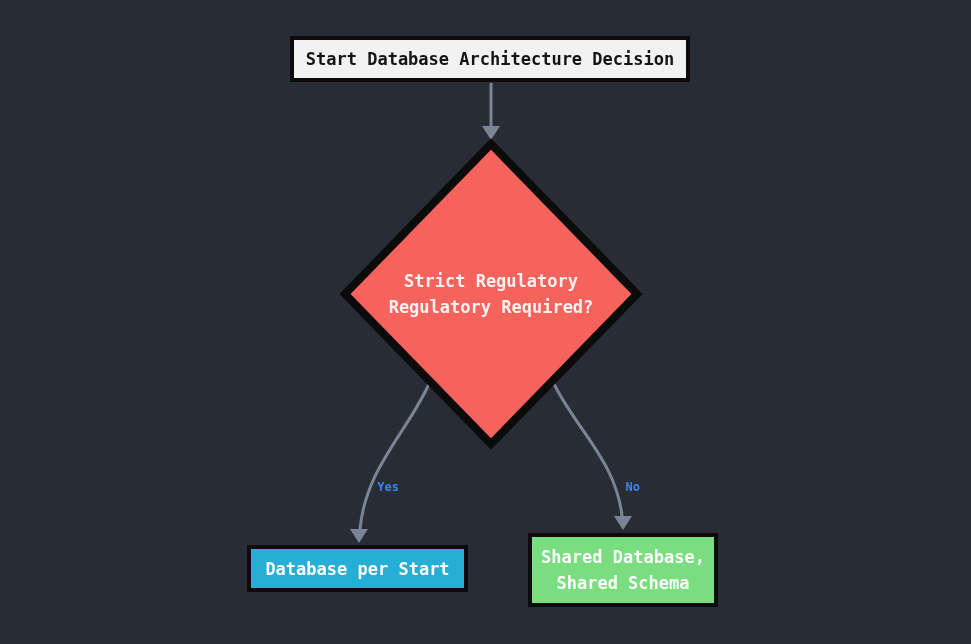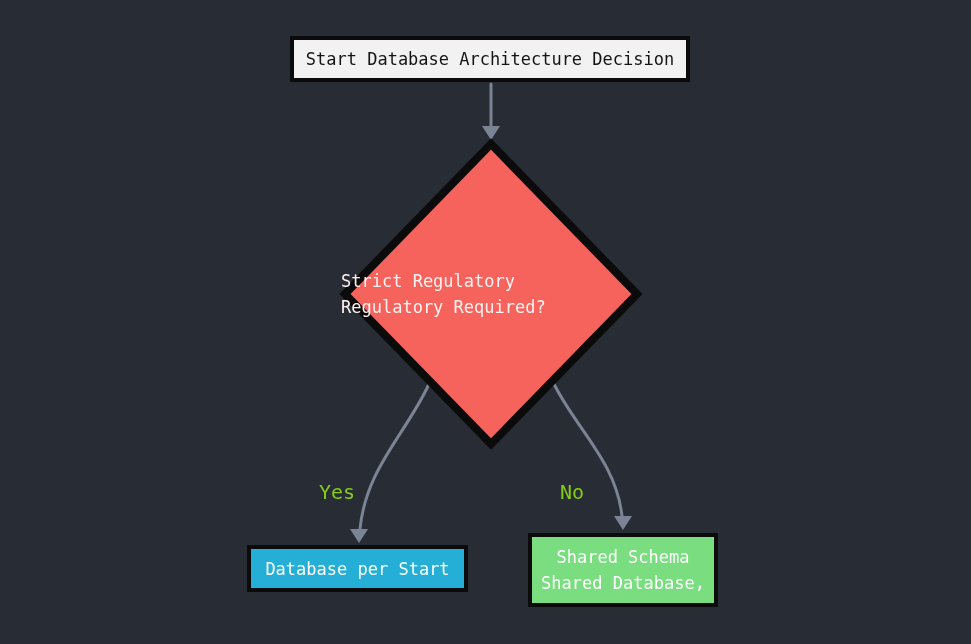--- a/index.html
+++ b/index.html
@@ -7,20 +7,21 @@
     padding: 0;
     background: #282c34;
   }
   .canvas {
     position: relative;
     width: 971px;
     height: 644px;
     background: #282c34;
     overflow: hidden;
     font-family: "DejaVu Sans Mono", "Liberation Mono", monospace;
+    font-weight: bold;
   }
   svg.edge-layer {
     position: absolute;
     left: 0;
     top: 0;
     width: 971px;
     height: 644px;
   }
   .edge {
     fill: none;
@@ -68,32 +69,32 @@
     background: #7ade80;
     color: #ffffff;
     font-size: 17px;
     line-height: 26px;
   }
   .decision-text {
     position: absolute;
     left: 341px;
     top: 268px;
     width: 300px;
-    text-align: left;
+    text-align: center;
     color: #fff2f1;
     font-size: 17px;
     line-height: 26px;
     white-space: nowrap;
   }
   .edge-label {
     position: absolute;
     width: 80px;
-    text-align: left;
-    color: #84cc16;
-    font-size: 20px;
+    text-align: right;
+    color: #3b82f6;
+    font-size: 12px;
   }
   .edge-label-yes { left: 319px; top: 480px; }
   .edge-label-no  { left: 560px; top: 480px; }
 </style>
 </head>
 <body>
 
 <div class="canvas">
 
   <svg class="edge-layer" width="971" height="644" viewBox="0 0 971 644" xmlns="http://www.w3.org/2000/svg">
@@ -121,17 +122,17 @@
 
   <div class="edge-label edge-label-yes">Yes</div>
 
   <div class="edge-label edge-label-no">No</div>
 
   <div class="node node-yes-result">
     <span>Database per Start</span>
   </div>
 
   <div class="node node-no-result">
+    <div>Shared Database,</div>
     <div>Shared Schema</div>
-    <div>Shared Database,</div>
   </div>
 
 </div>
 
 </body></html>

